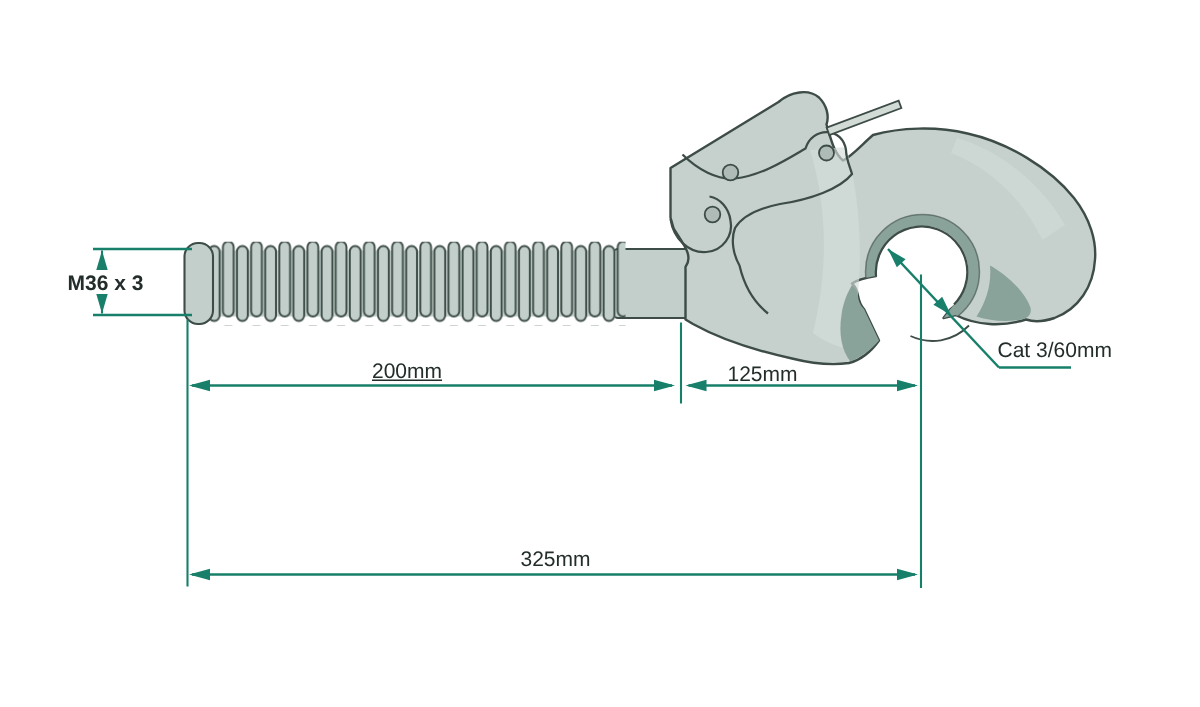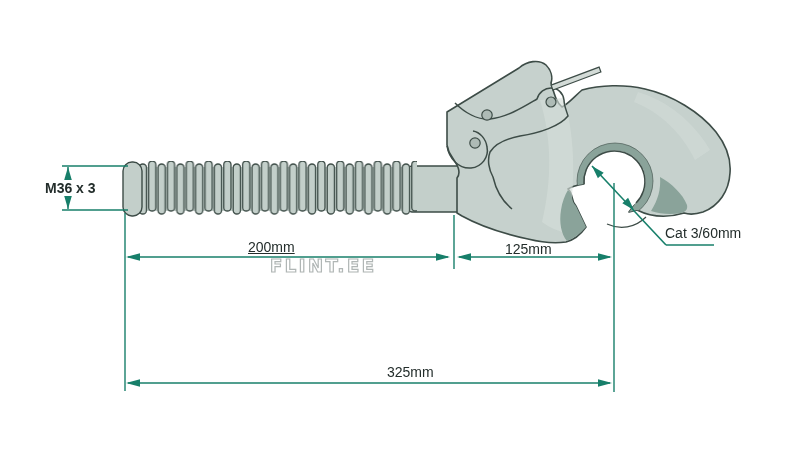--- a/index.html
+++ b/index.html
@@ -25,22 +25,22 @@
     -webkit-text-stroke:1.2px rgba(150,158,156,0.75);
     pointer-events:none;white-space:nowrap;
   }
   
   .dim-label{
     position:absolute;z-index:3;color:#232d2b;font-size:14px;line-height:1.1;
     white-space:nowrap;
   }
   .lbl-m36 {left:45px; top:181px;font-weight:bold;}
   .lbl-200 {left:248px;top:240px;text-decoration:underline;}
-  .lbl-125 {left:505px;top:242px;}
-  .lbl-325 {left:347px;top:365px;margin-left:40px;}
+  .lbl-125 {left:485px;top:242px;}
+  .lbl-325 {left:347px;top:365px;}
   .lbl-cat {left:665px;top:226px;}
 </style>
 </head>
 <body>
 
 <div class="stage">
 
   <svg class="draw" width="800" height="471" viewBox="0 0 800 471">
     <defs>
       <pattern id="threads" patternUnits="userSpaceOnUse" x="138" y="161" width="18.8" height="56">
@@ -149,21 +149,20 @@
     </g>
 
     <g stroke="#177f6a" stroke-width="1.6" fill="#177f6a">
       <line x1="592" y1="166" x2="666" y2="245"></line>
       <line x1="666" y1="245" x2="714" y2="245"></line>
       <polygon points="592,166 597.9,178.2 603.7,172.8" stroke="none"></polygon>
       <polygon points="634,210 622.3,203.2 628.1,197.8" stroke="none"></polygon>
     </g>
   </svg>
 
-  <div class="wm-small">FLINT.EE</div>
 
   <div class="dim-label lbl-m36">M36 x 3</div>
   <div class="dim-label lbl-200">200mm</div>
   <div class="dim-label lbl-125">125mm</div>
   <div class="dim-label lbl-325">325mm</div>
   <div class="dim-label lbl-cat">Cat 3/60mm</div>
 
 </div>
 
 </body></html>

